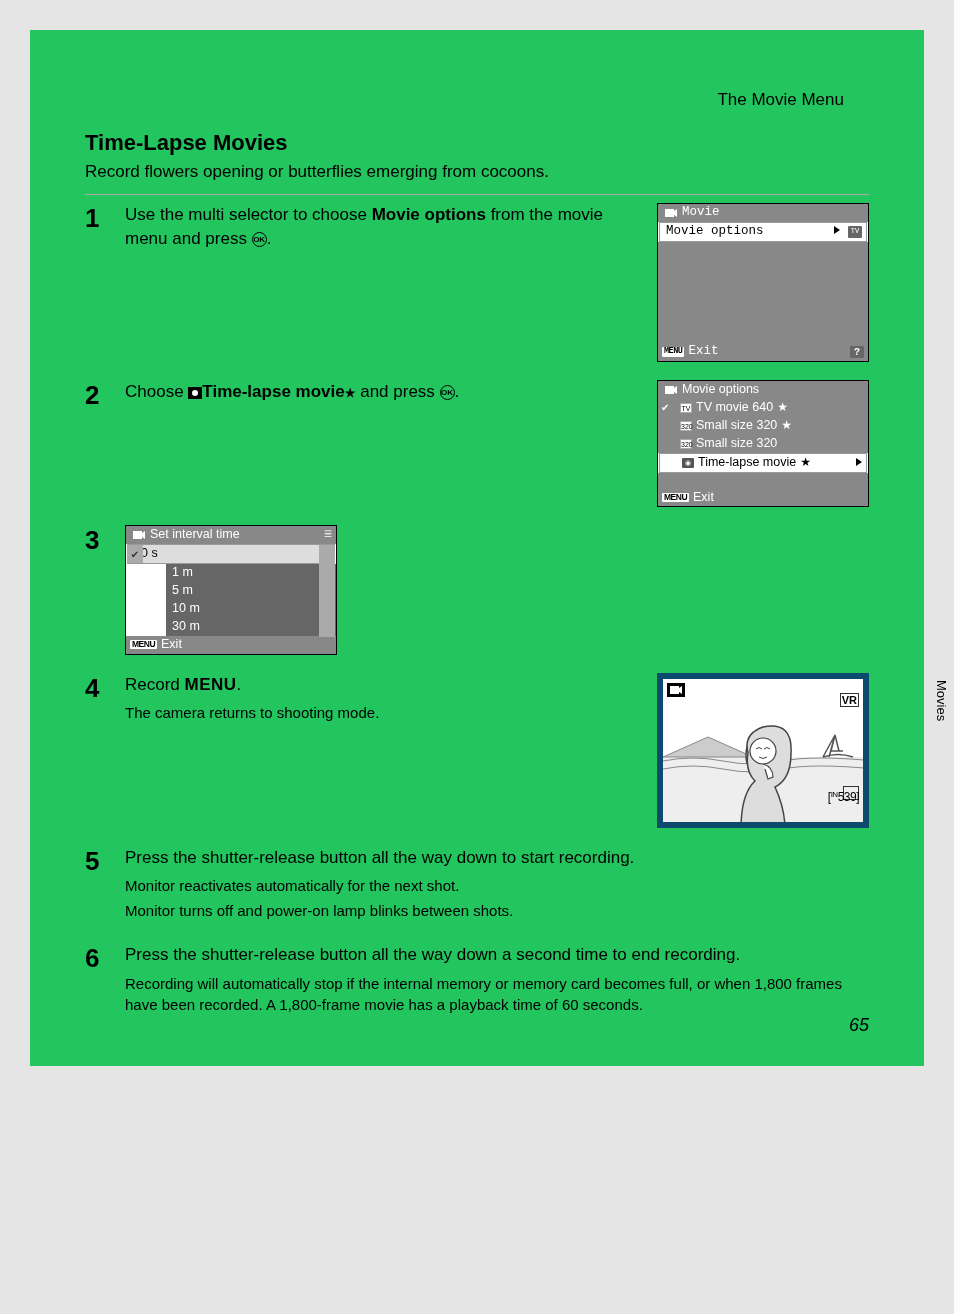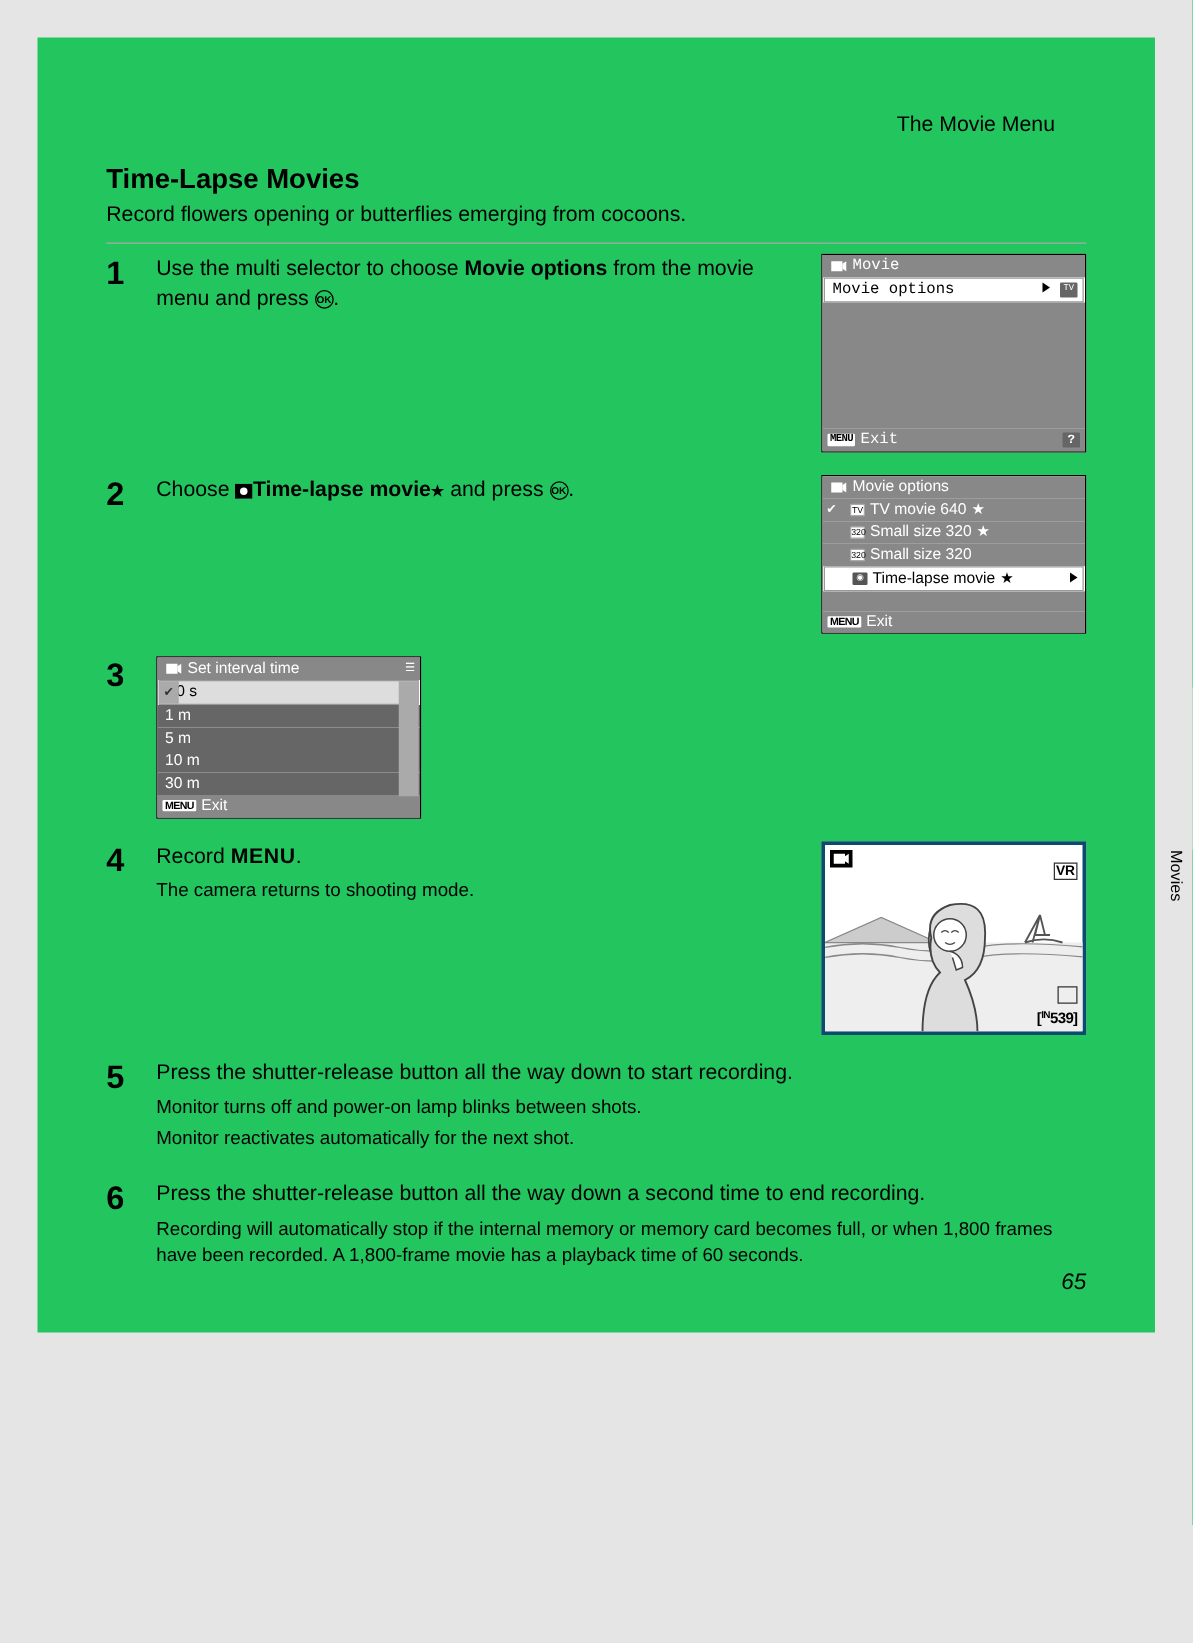--- a/index.html
+++ b/index.html
@@ -116,20 +116,21 @@
     border: 1px solid #999;
     margin: 0 1px;
   }
   .lcd-row.gray {
     background: #888;
     color: #fff;
   }
   .lcd-row.dark {
     background: #666;
     color: #fff;
+    margin-left: 40px;
   }
   .lcd-fill {
     flex: 1;
     background: #888;
   }
   .lcd-footer {
     background: #888;
     color: #fff;
     padding: 2px 4px;
     display: flex;
@@ -192,21 +193,21 @@
     display: flex; align-items: center; justify-content: center;
   }
   .lcd.interval .col-right {
     position: absolute;
     right: 1px; top: 19px; width: 16px; bottom: 17px;
     background: #aaa;
   }
   .shooting {
     width: 212px;
     height: 155px;
-    border: 3px solid #0c4a6e;
+    border: 6px solid #0c4a6e;
     position: relative;
     overflow: hidden;
     background: #fff;
   }
   .shooting .top-icon {
     position: absolute;
     left: 4px; top: 4px;
     width: 18px; height: 14px;
     background: #000;
     display: flex; align-items: center; justify-content: center;
@@ -220,23 +221,23 @@
     padding: 0 1px;
   }
   .shooting .mode-icon {
     position: absolute;
     right: 4px; bottom: 22px;
     width: 16px; height: 14px;
     border: 1px solid #333;
   }
   .shooting .counter {
     position: absolute;
-    right: 4px; bottom: 4px;
+    right: 4px; bottom: 18px;
     font-size: 12px;
-    font-weight: bold;
+    font-weight: normal;
     letter-spacing: -0.5px;
   }
   .page-num {
     position: absolute;
     right: 55px;
     bottom: 30px;
     font-size: 18px;
     font-style: italic;
   }
   .help-icon {
@@ -445,22 +446,22 @@
             <div class="mode-icon"></div>
             <div class="counter">[<span style="font-size:8px;vertical-align:top;">IN</span>539]</div>
           </div>
         </div>
       </div>
 
       <div class="step">
         <div class="step-num">5</div>
         <div class="step-body" style="padding-right:0;">
           <p class="step-main">Press the shutter-release button all the way down to start recording.</p>
+          <p class="step-note">Monitor reactivates automatically for the next shot.</p>
           <p class="step-note">Monitor turns off and power-on lamp blinks between shots.</p>
-          <p class="step-note">Monitor reactivates automatically for the next shot.</p>
         </div>
       </div>
 
       <div class="step">
         <div class="step-num">6</div>
         <div class="step-body" style="padding-right:0;">
           <p class="step-main">Press the shutter-release button all the way down a second time to end recording.</p>
           <p class="step-note">Recording will automatically stop if the internal memory or memory card becomes full, or when 1,800 frames have been recorded. A 1,800-frame movie has a playback time of 60 seconds.</p>
         </div>
       </div>

